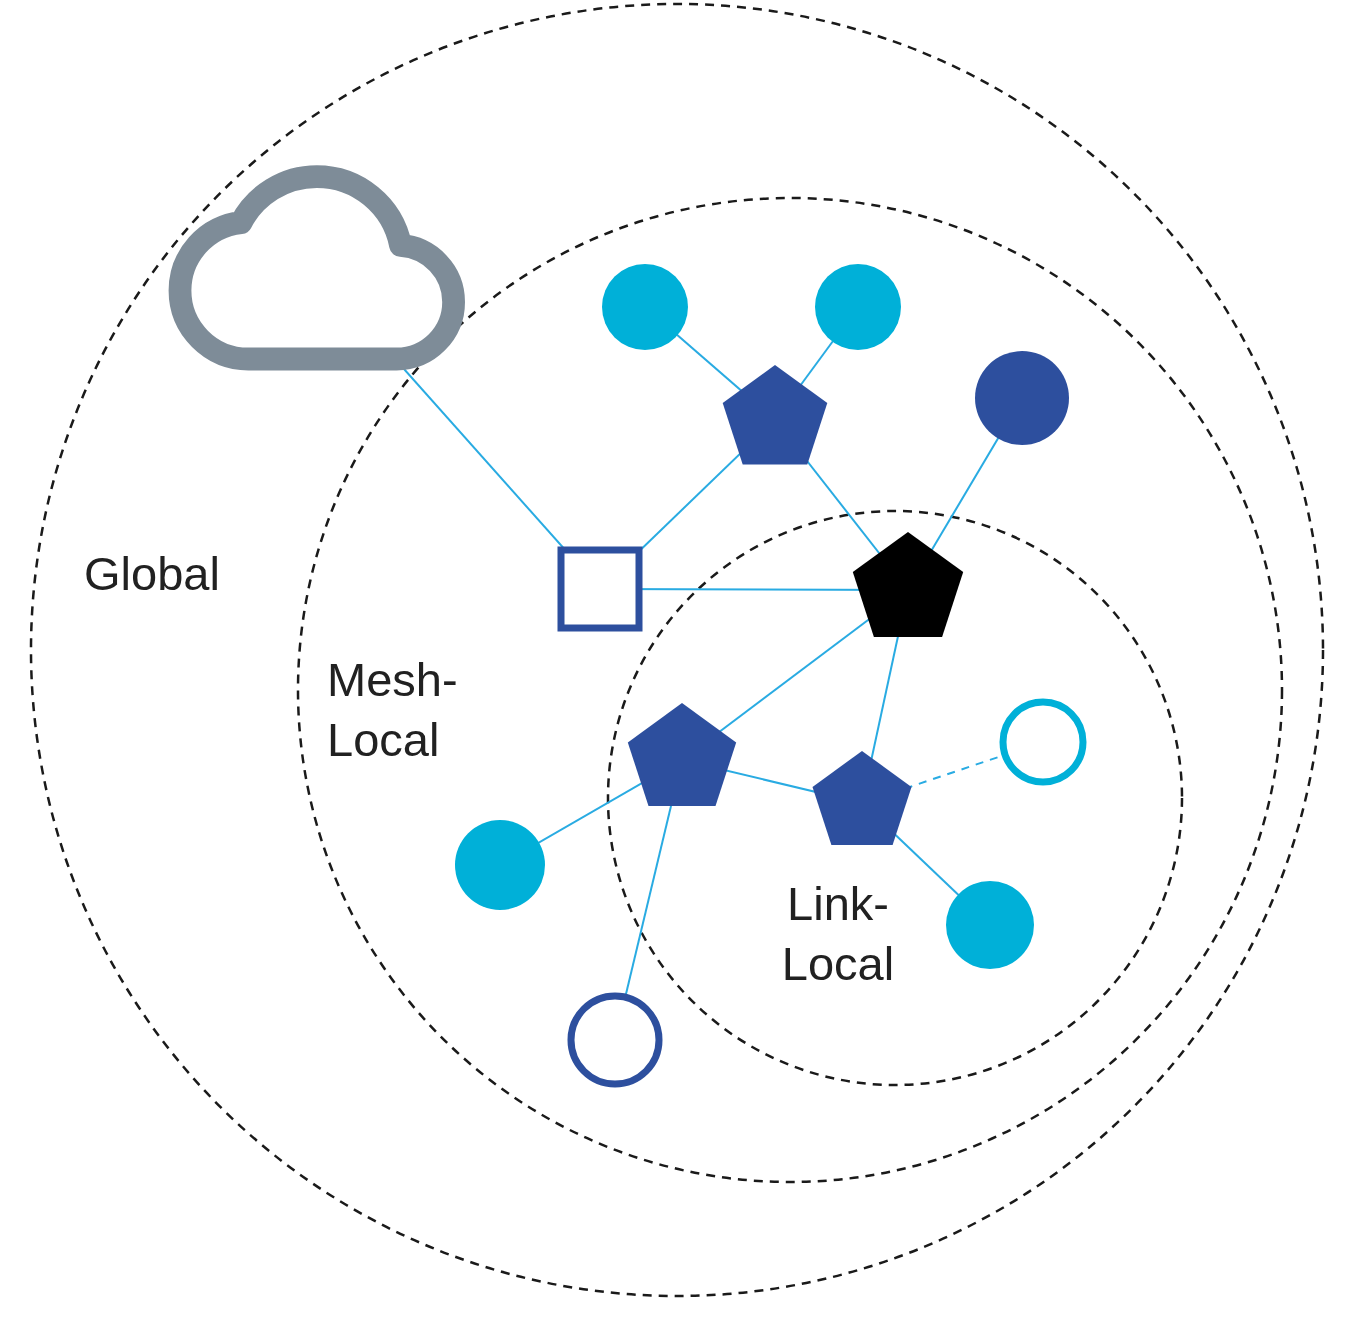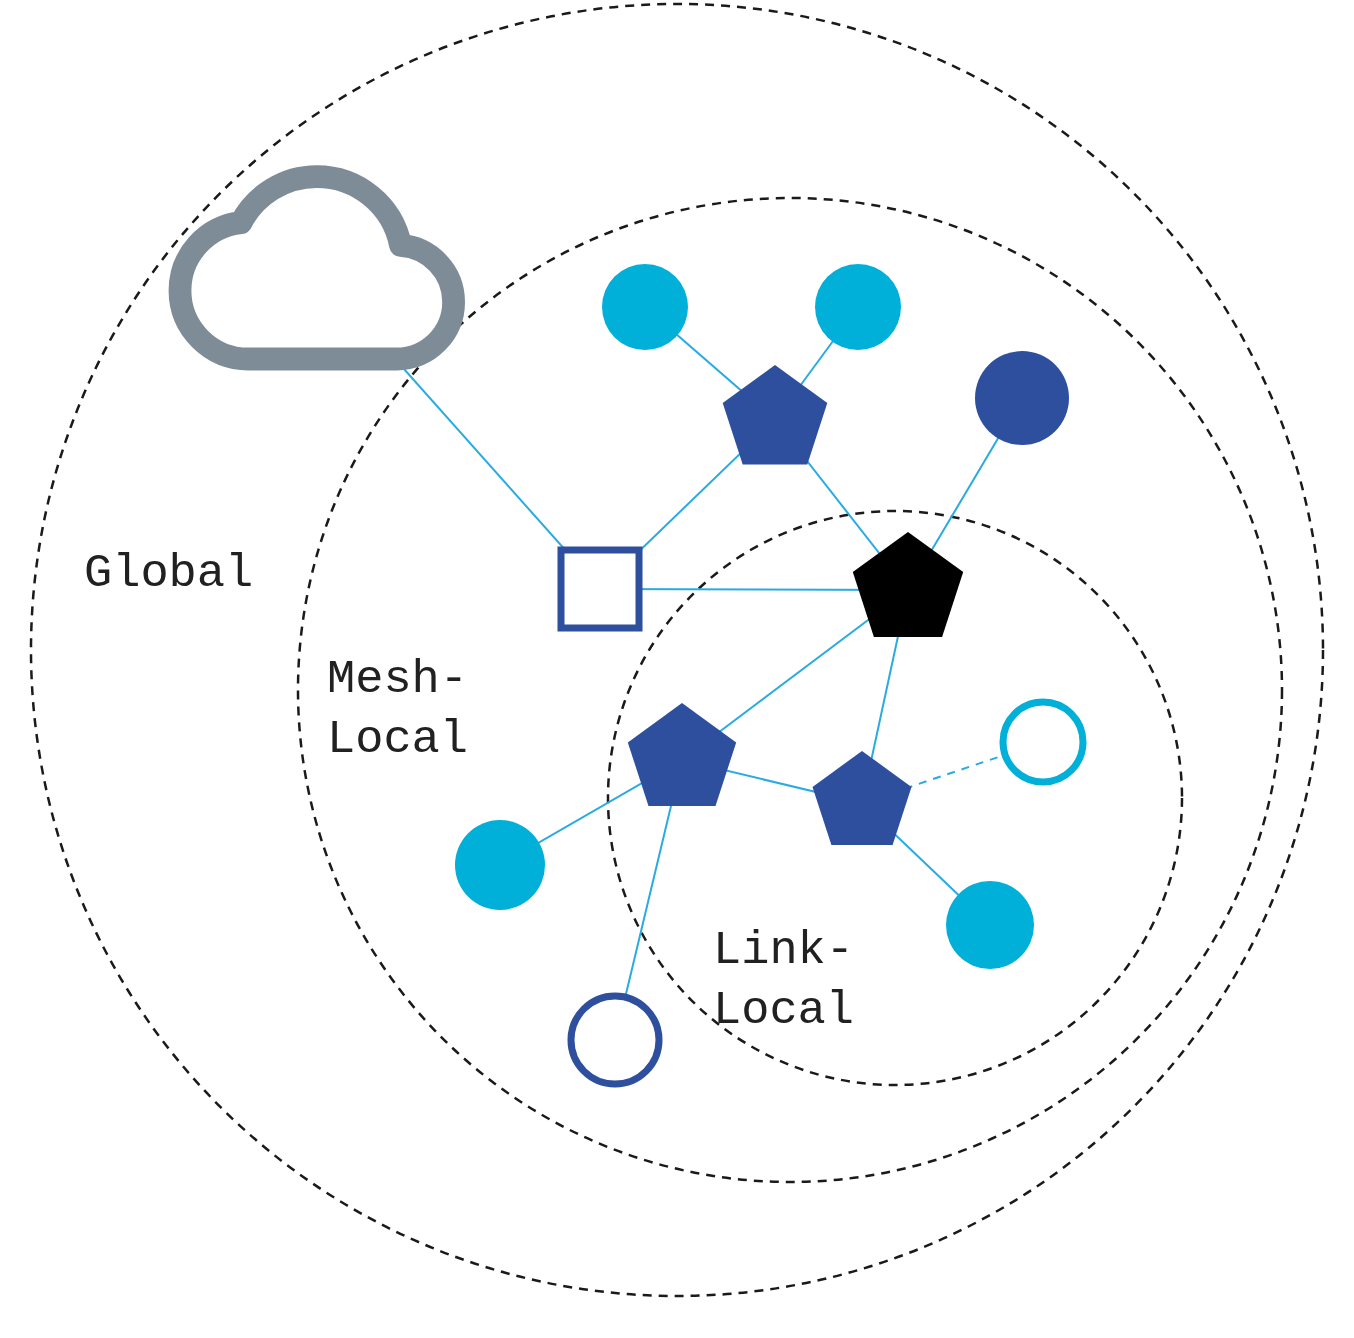--- a/index.html
+++ b/index.html
@@ -1,33 +1,33 @@
 <!DOCTYPE html>
 <html><head>
 <meta charset="utf-8">
 <style>
   html,body{margin:0;padding:0;background:#fff;}
   .stage{
     position:relative;
     width:1354px;height:1338px;
     background:#ffffff;
-    font-family:Liberation Mono, monospace;
+    font-family:Liberation Sans, sans-serif;
     overflow:hidden;
   }
   .stage svg{position:absolute;left:0;top:0;}
   .lbl{
     position:absolute;
     color:#212121;
     font-size:47px;
     line-height:1.27;
     white-space:pre-line;
   }
   .lbl-global{left:84px;top:544px;}
   .lbl-mesh{left:327px;top:650px;width:250px;text-align:left;}
-  .lbl-link{left:713px;top:874px;width:250px;margin-top:47px;}
+  .lbl-link{left:713px;top:874px;width:250px;text-align:center;}
 </style>
 </head>
 <body>
 
 <div class="stage">
   <svg id="net-svg" width="1354" height="1338" viewBox="0 0 1354 1338">
       <circle cx="677" cy="650" r="646" fill="none" stroke="#1a1a1a" stroke-width="2.5" stroke-dasharray="9 7"></circle>
       <circle cx="790" cy="690" r="492" fill="none" stroke="#1a1a1a" stroke-width="2.5" stroke-dasharray="9 7"></circle>
       <circle cx="895" cy="798" r="287" fill="none" stroke="#1a1a1a" stroke-width="2.5" stroke-dasharray="9 7"></circle>
       <line x1="314" y1="268" x2="600" y2="589" stroke="#29abe2" stroke-width="2"></line>

